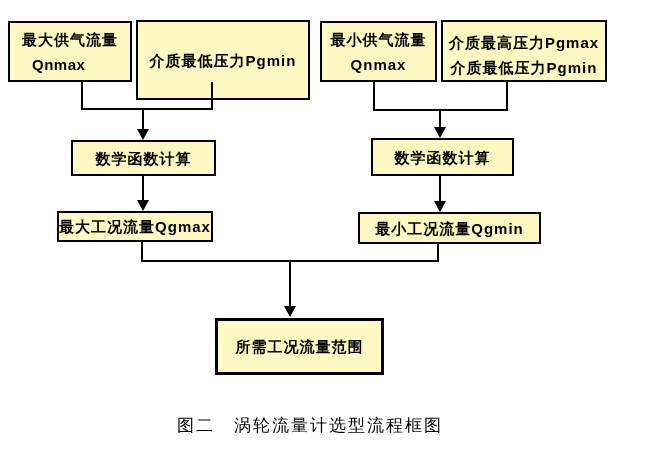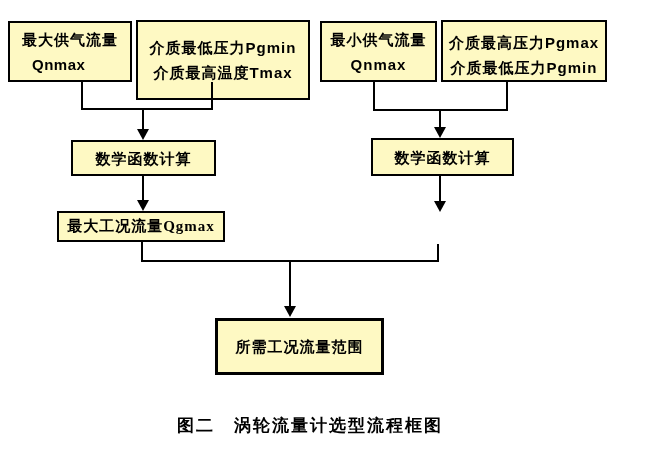--- a/index.html
+++ b/index.html
@@ -50,62 +50,64 @@
     border-left: 6px solid transparent;
     border-right: 6px solid transparent;
     border-top: 11px solid #000000;
   }
   .caption {
     position: absolute;
     left: 0;
     top: 414px;
     width: 620px;
     text-align: center;
-    font-weight: bold;
+    font-weight: normal;
     font-size: 17px;
     letter-spacing: 2px;
   }
 </style>
 </head>
 <body>
 
 <div class="stage">
 
   <div class="node" style="left:8px; top:21px; width:124px; height:61px;">
     <span class="ln">最大供气流量</span>
     <span class="ln left-indent">Qnmax</span>
   </div>
 
   <div class="node" style="left:136px; top:20px; width:174px; height:80px;">
     <span class="ln">介质最低压力Pgmin</span>
-    <span class="ln">介质最高温度Tmax</span>
   </div>
 
   <div class="node" style="left:320px; top:21px; width:117px; height:61px;">
     <span class="ln">最小供气流量</span>
     <span class="ln">Qnmax</span>
   </div>
 
   <div class="node" style="left:441px; top:20px; width:166px; height:62px;justify-content:flex-end;">
     <span class="ln">介质最高压力Pgmax</span>
     <span class="ln">介质最低压力Pgmin</span>
   </div>
 
   <div class="node" style="left:71px; top:140px; width:145px; height:36px;">
     <span class="ln">数学函数计算</span>
   </div>
 
   <div class="node" style="left:371px; top:138px; width:143px; height:38px;">
     <span class="ln">数学函数计算</span>
   </div>
 
-  <div class="node" style="left:57px; top:211px; width:168px; height:31px;font-family:Liberation Serif, serif;">
+  <div class="node" style="left:57px; top:211px; width:156px; height:31px;">
     <span class="ln">最大工况流量Qgmax</span>
   </div>
 
+  <div class="node" style="left:358px; top:212px; width:183px; height:32px;">
+    <span class="ln">最小工况流量Qgmin</span>
+  </div>
 
   <div class="node thick" style="left:215px; top:318px; width:169px; height:57px;">
     <span class="ln">所需工况流量范围</span>
   </div>
 
   <div class="line" style="left:81px;  top:82px;  width:2px;  height:28px;"></div>
   <div class="line" style="left:211px; top:82px;  width:2px;  height:28px;"></div>
   <div class="line" style="left:81px;  top:108px; width:132px; height:2px;"></div>
   <div class="line" style="left:142px; top:110px; width:2px;  height:20px;"></div>
   <div class="arrowhead" style="left:137px; top:129px;"></div>

